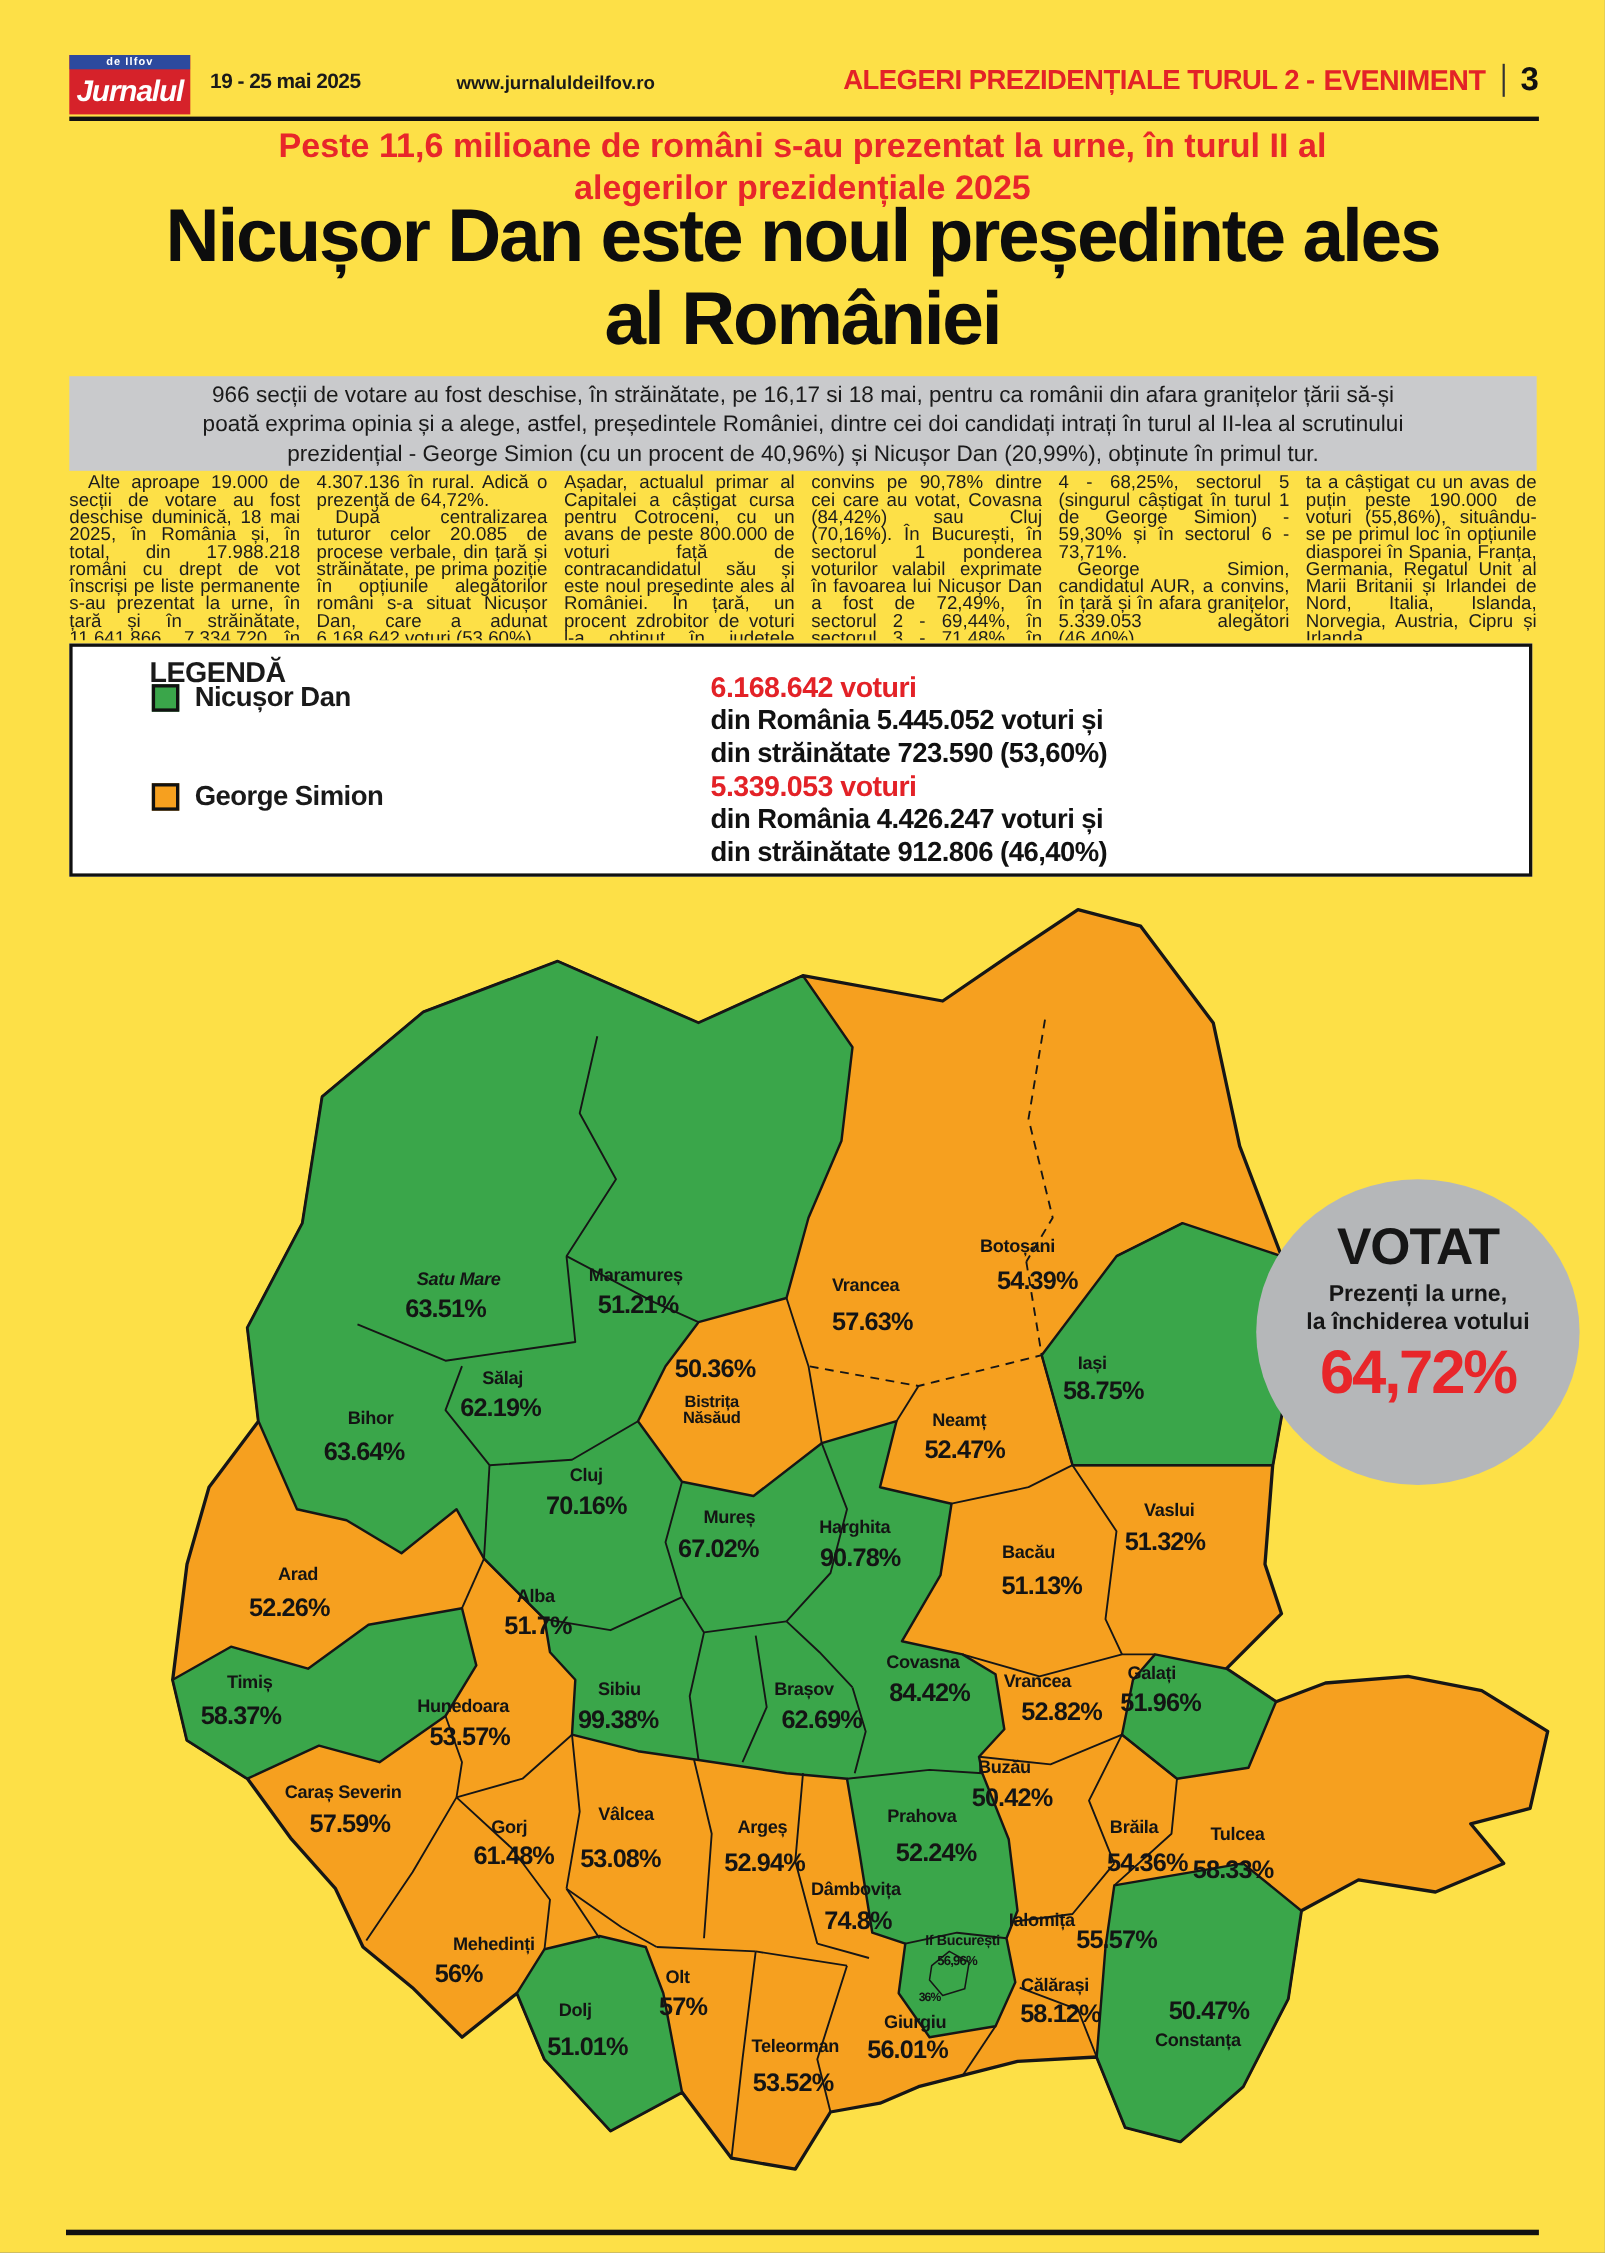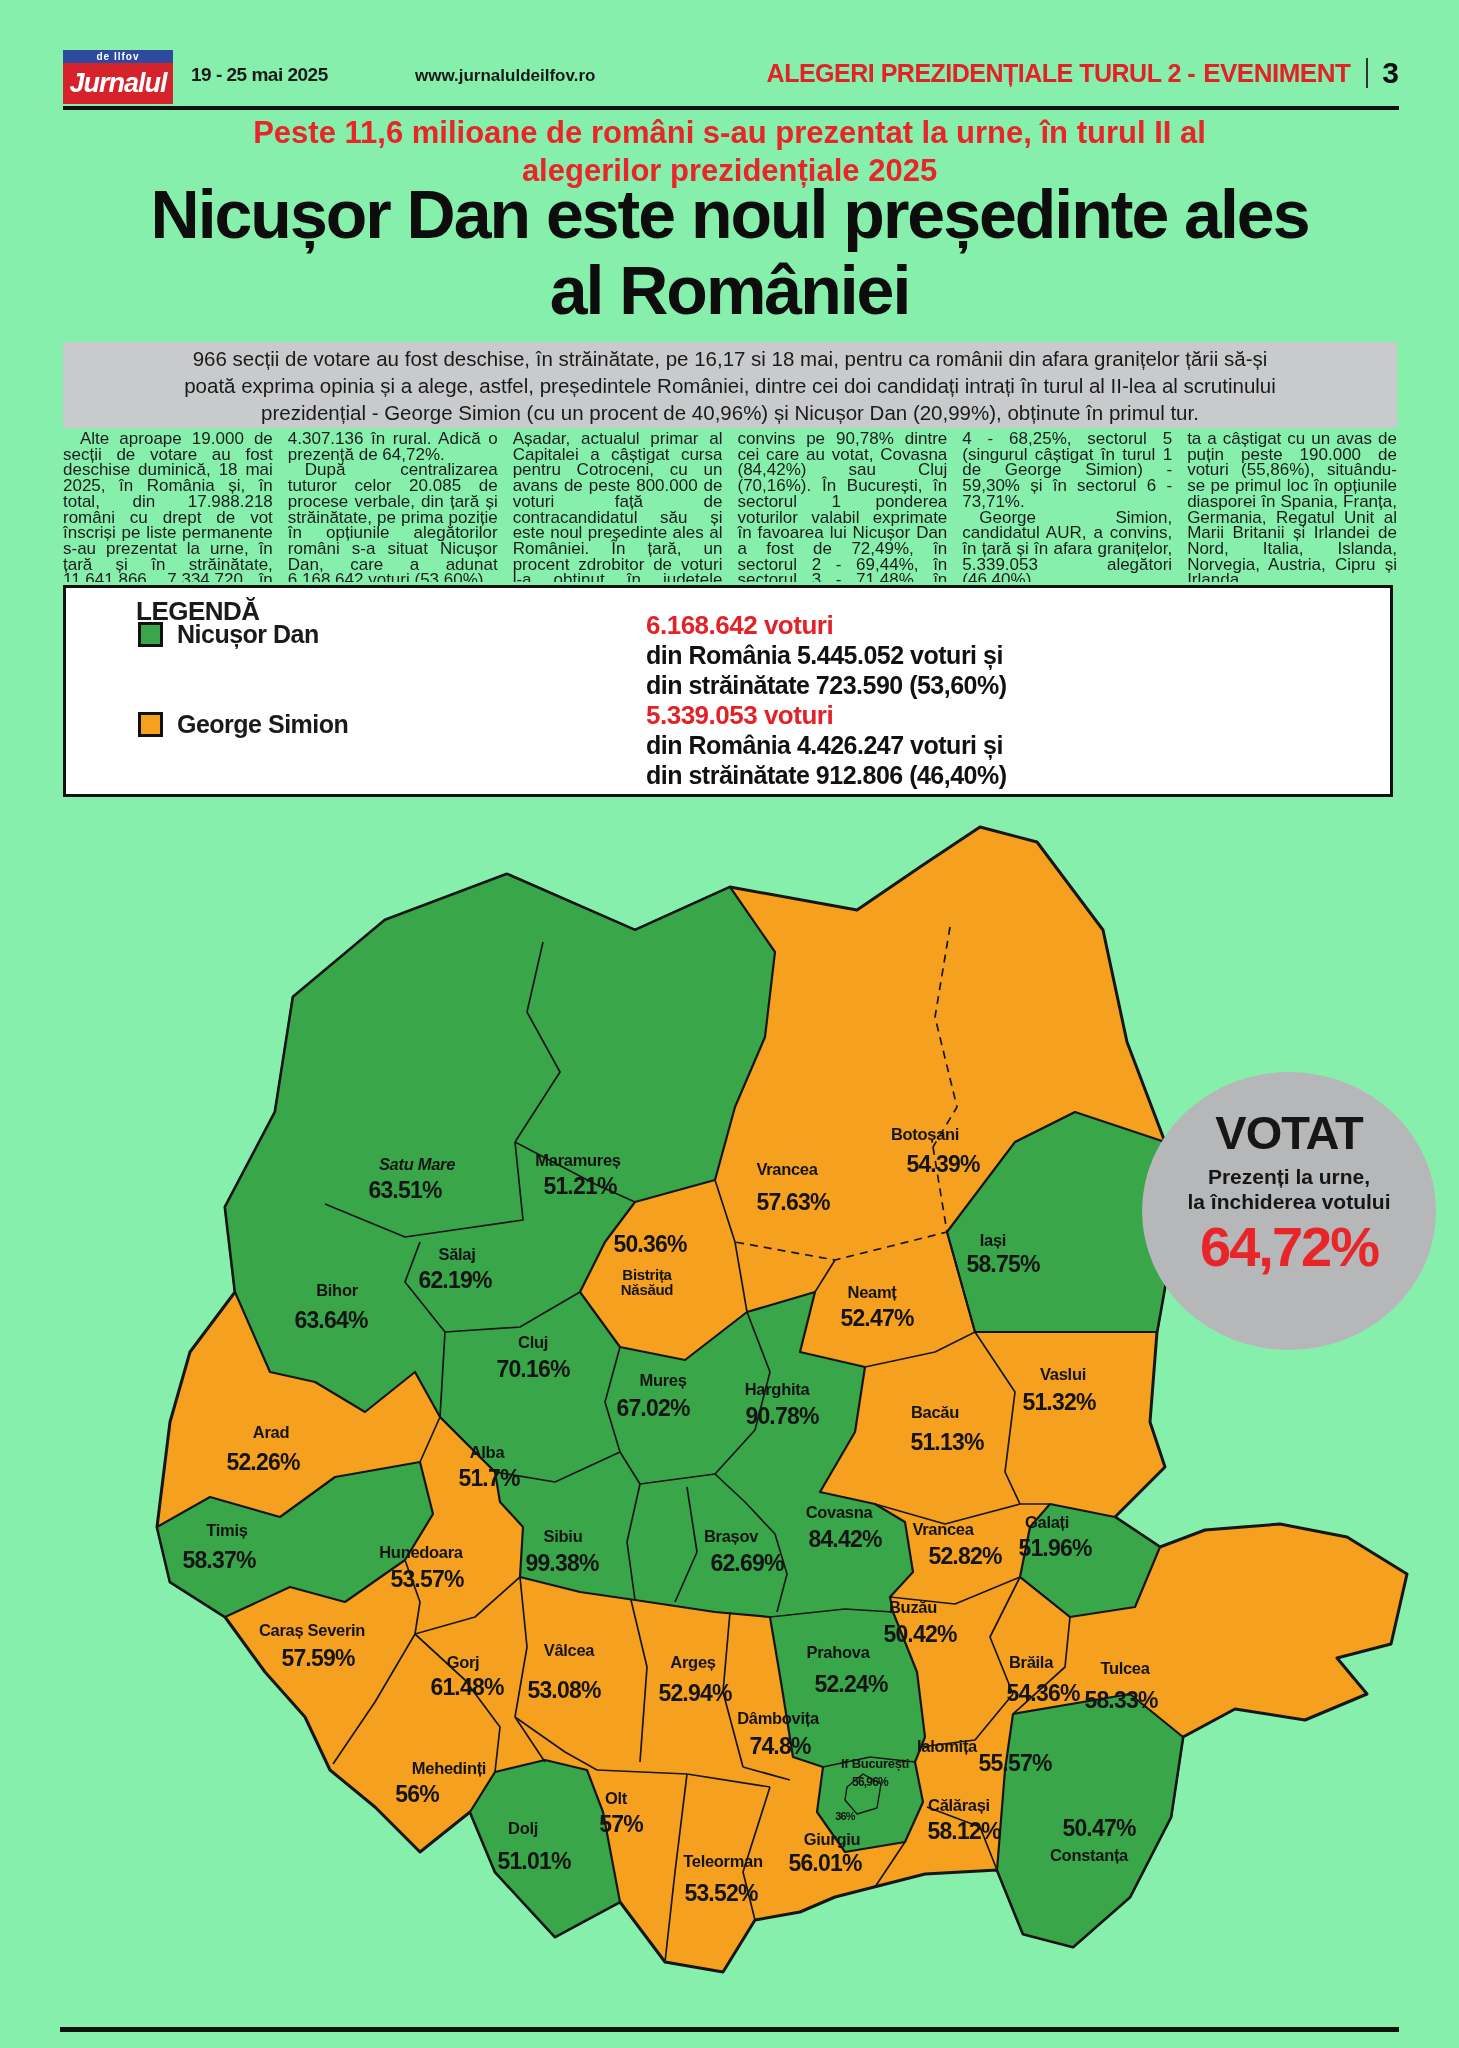--- a/index.html
+++ b/index.html
@@ -1,16 +1,16 @@
 <!DOCTYPE html>
 <html><head>
 <meta charset="utf-8">
 <style>
   html,body{margin:0;padding:0;background:#888;}
-  .page{position:relative;width:1459px;height:2048px;background:#86efac;overflow:hidden;
+  .page{position:relative;width:1459px;height:2048px;background:#fde047;overflow:hidden;
         font-family:"Liberation Sans",sans-serif;color:#1a1a1a;margin:0 auto;}
   
   .header{position:absolute;left:63px;top:48px;right:60px;height:58px;}
   .logo{position:absolute;left:0;top:2px;width:110px;height:54px;background:#d6222a;
         display:flex;flex-direction:column;justify-content:flex-start;overflow:hidden;}
   .logo-top{background:#2d4a9e;color:#fff;font-size:10px;font-weight:bold;text-align:center;
         padding:1px 0;letter-spacing:1px;}
   .logo-main{color:#fff;font-weight:bold;font-style:italic;font-size:27px;text-align:center;
         line-height:40px;letter-spacing:-1px;}
   .hdr-date{position:absolute;left:128px;top:16px;font-size:19px;font-weight:bold;letter-spacing:-0.5px;}

